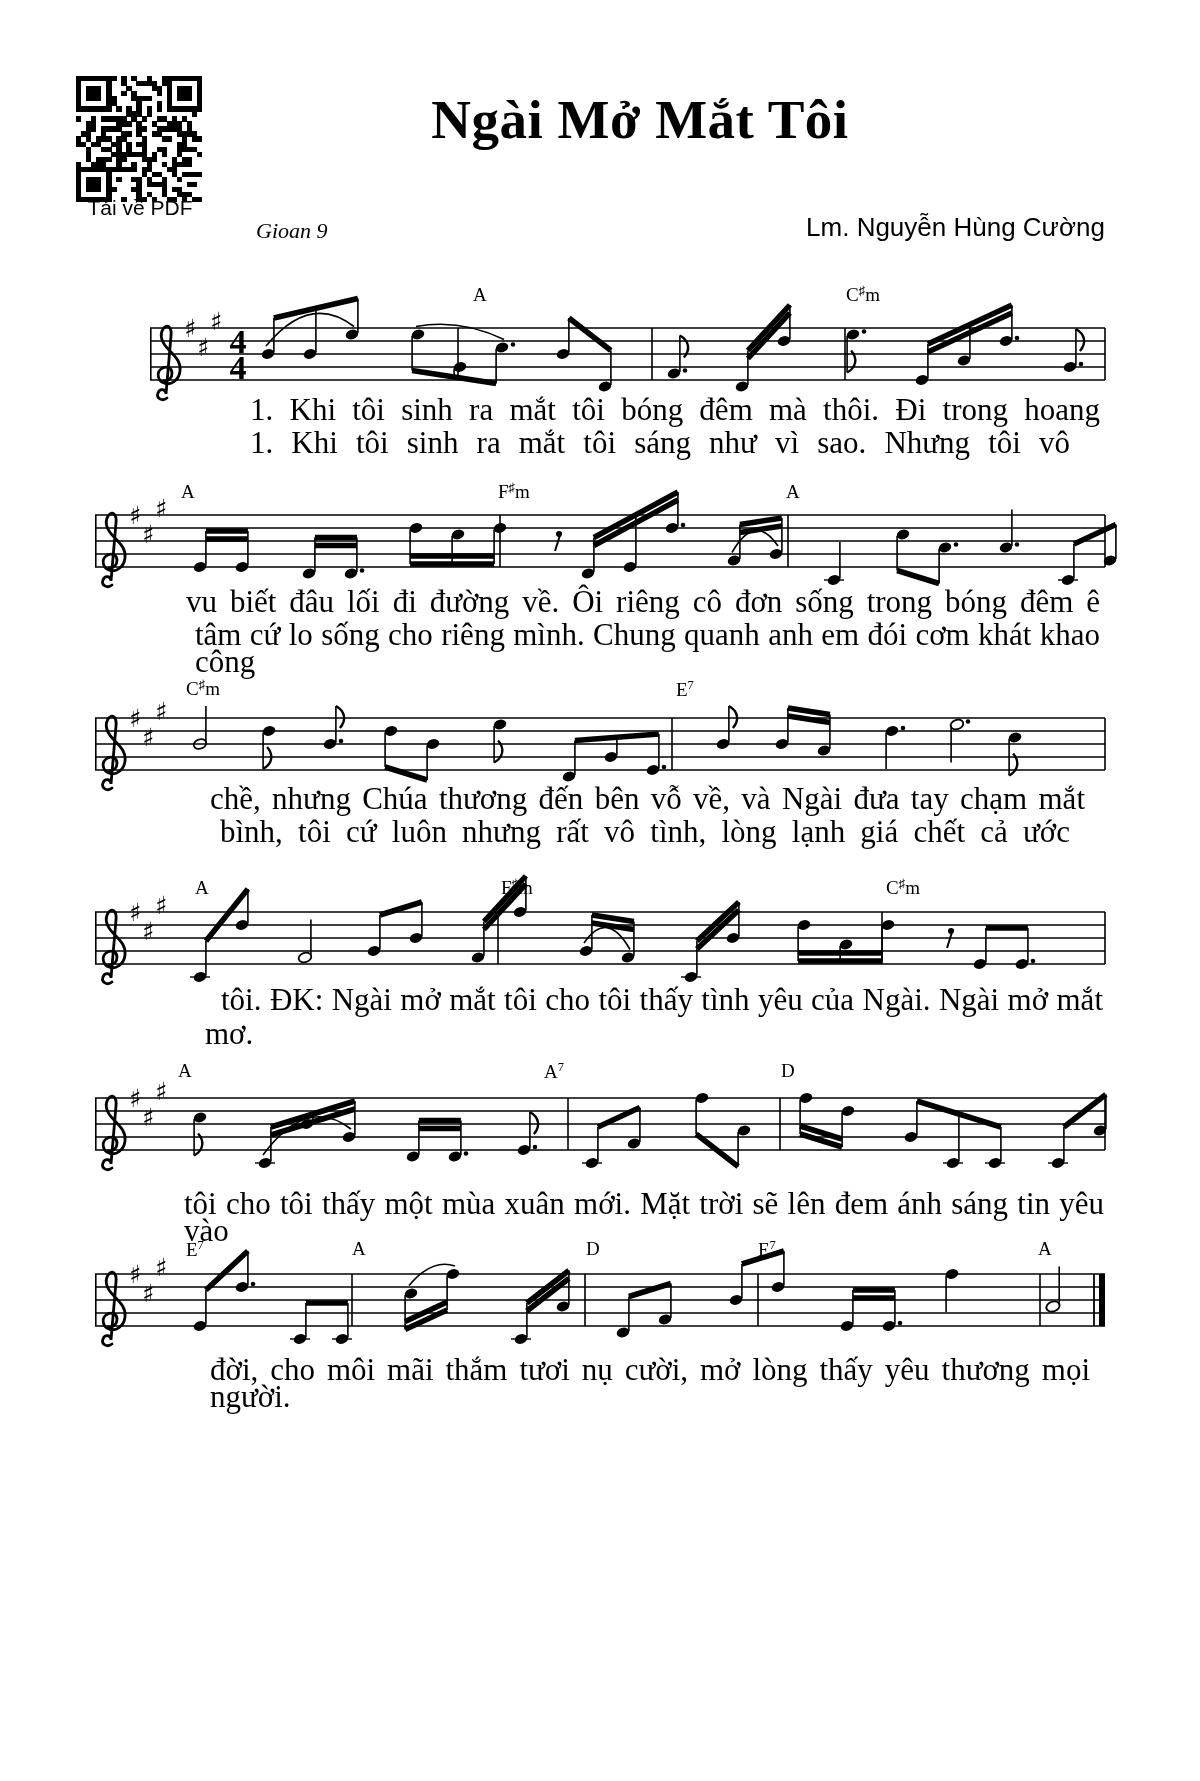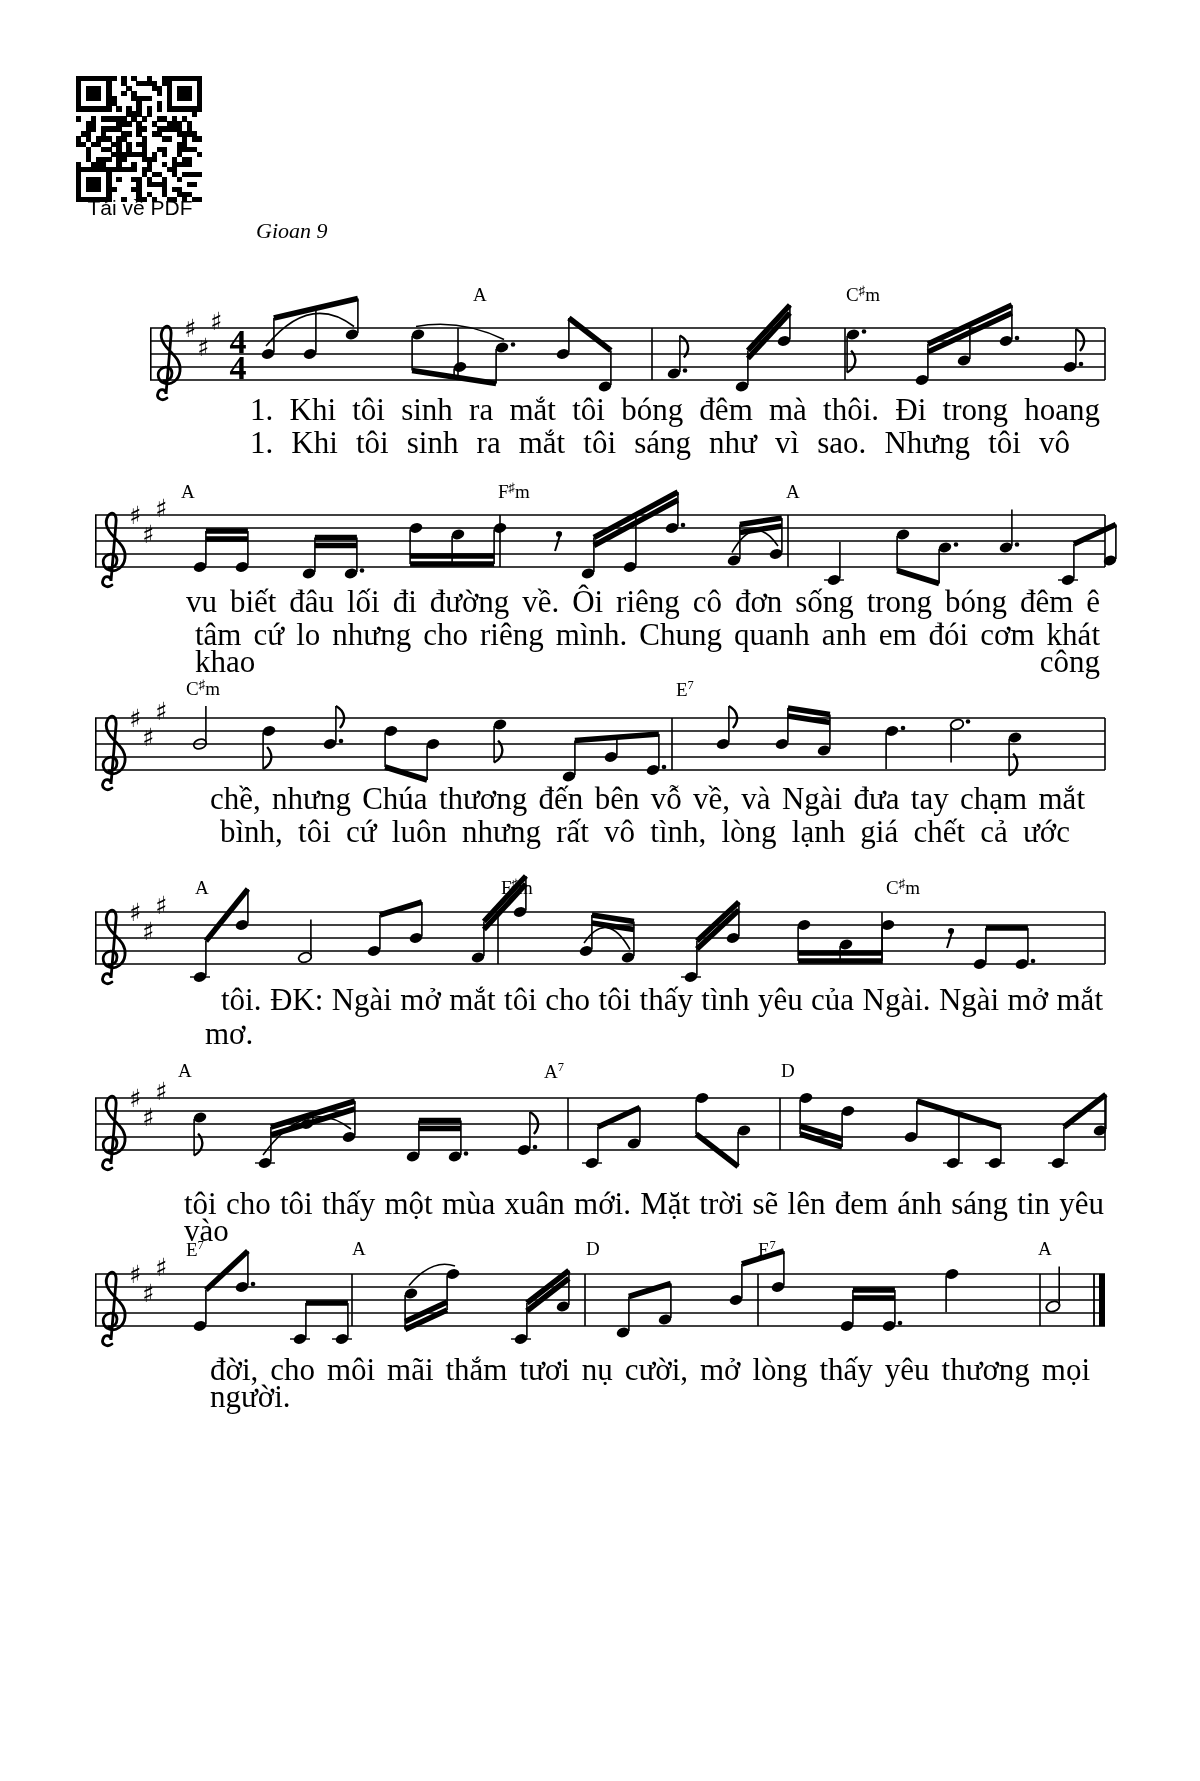--- a/index.html
+++ b/index.html
@@ -729,31 +729,33 @@
       <rect x="24" y="3" width="1.05" height="1.05" fill="#000"></rect>
       <rect x="24" y="4" width="1.05" height="1.05" fill="#000"></rect>
       <rect x="24" y="5" width="1.05" height="1.05" fill="#000"></rect>
       <rect x="24" y="6" width="1.05" height="1.05" fill="#000"></rect>
       <rect x="24" y="12" width="1.05" height="1.05" fill="#000"></rect>
       <rect x="24" y="15" width="1.05" height="1.05" fill="#000"></rect>
       <rect x="24" y="19" width="1.05" height="1.05" fill="#000"></rect>
       <rect x="24" y="24" width="1.05" height="1.05" fill="#000"></rect>
     </svg>
   <div class="qr-caption">Tải về PDF</div>
+  <h1 class="title">Ngài Mở Mắt Tôi</h1>
   <div class="scripture">Gioan 9</div>
+  <div class="composer">Lm. Nguyễn Hùng Cường</div>
   <div id="score">
       <div class="chord" style="left: 473px; top: 284px;">A</div>
       <div class="chord" style="left: 846px; top: 284px;">C<span class="sh">♯</span>m</div>
       <div class="lyric" style="left: 250px; top: 396px; width: 850px;">1. Khi tôi sinh ra mắt tôi bóng đêm mà thôi. Đi trong hoang</div>
       <div class="lyric" style="left: 250px; top: 429px; width: 820px;">1. Khi tôi sinh ra mắt tôi sáng như vì sao. Nhưng tôi vô</div>
       <div class="chord" style="left: 181px; top: 481px;">A</div>
       <div class="chord" style="left: 498px; top: 481px;">F<span class="sh">♯</span>m</div>
       <div class="chord" style="left: 786px; top: 481px;">A</div>
       <div class="lyric" style="left: 186px; top: 588px; width: 914px;">vu biết đâu lối đi đường về. Ôi riêng cô đơn sống trong bóng đêm ê</div>
-      <div class="lyric" style="left: 195px; top: 621px; width: 905px;">tâm cứ lo nhưng cho riêng mình. Chung quanh anh em đói cơm khát khao công</div>
+      <div class="lyric" style="left: 195px; top: 621px; width: 905px;">tâm cứ lo sống cho riêng mình. Chung quanh anh em đói cơm khát khao công</div>
       <div class="chord" style="left: 186px; top: 678px;">C<span class="sh">♯</span>m</div>
       <div class="chord" style="left: 676px; top: 678px;">E<sup>7</sup></div>
       <div class="lyric" style="left: 210px; top: 785px; width: 875px;">chề, nhưng Chúa thương đến bên vỗ về, và Ngài đưa tay chạm mắt</div>
       <div class="lyric" style="left: 220px; top: 818px; width: 850px;">bình, tôi cứ luôn nhưng rất vô tình, lòng lạnh giá chết cả ước</div>
       <div class="chord" style="left: 195px; top: 877px;">A</div>
       <div class="chord" style="left: 501px; top: 877px;">F<span class="sh">♯</span>m</div>
       <div class="chord" style="left: 886px; top: 877px;">C<span class="sh">♯</span>m</div>
       <div class="lyric" style="left: 205px; top: 986px; width: 882px; margin-left: 16px;">tôi. ĐK: Ngài mở mắt tôi cho tôi thấy tình yêu của Ngài. Ngài mở mắt</div>
       <div class="lyric single" style="left: 205px; top: 1020px;">mơ.</div>
       <div class="chord" style="left: 178px; top: 1060px;">A</div>

